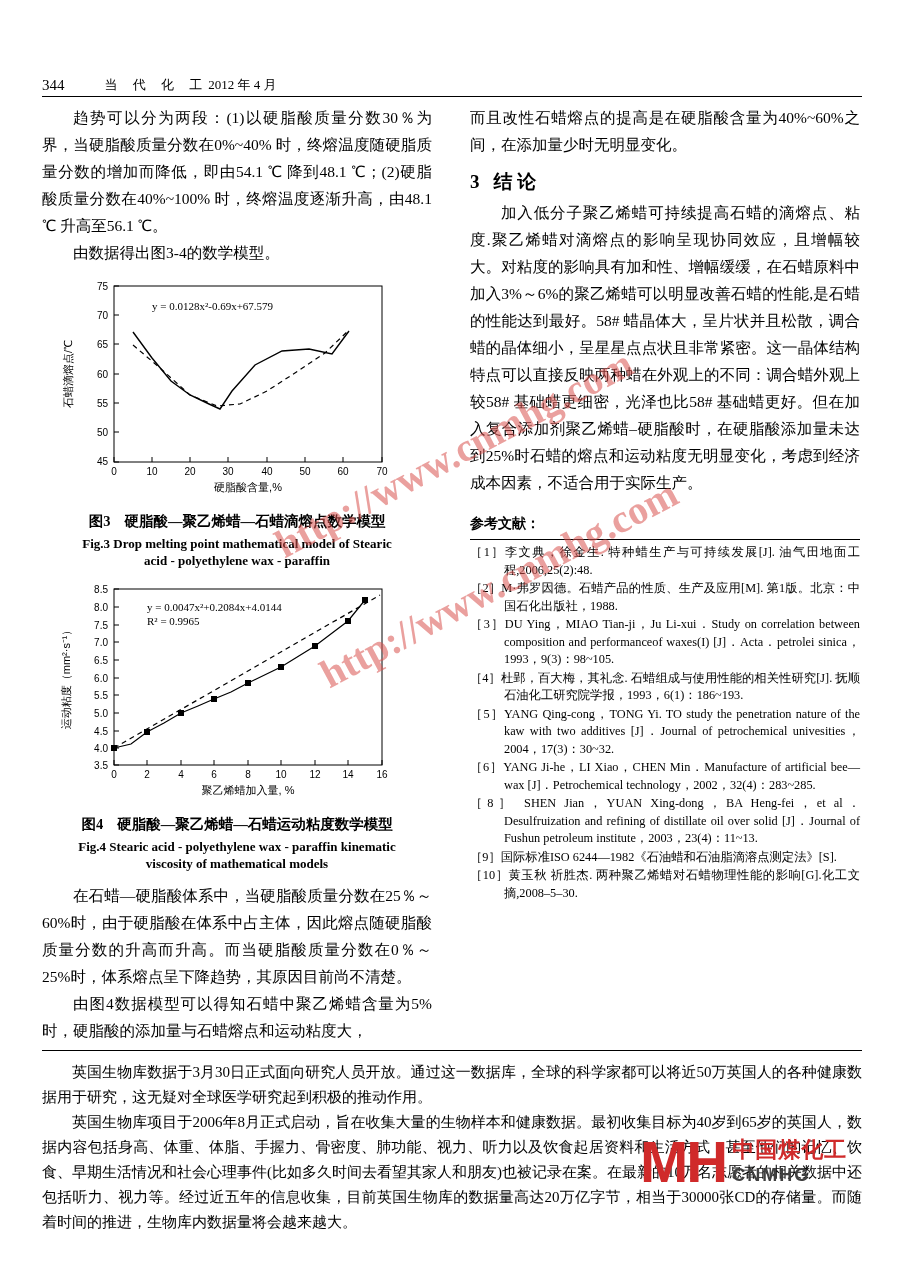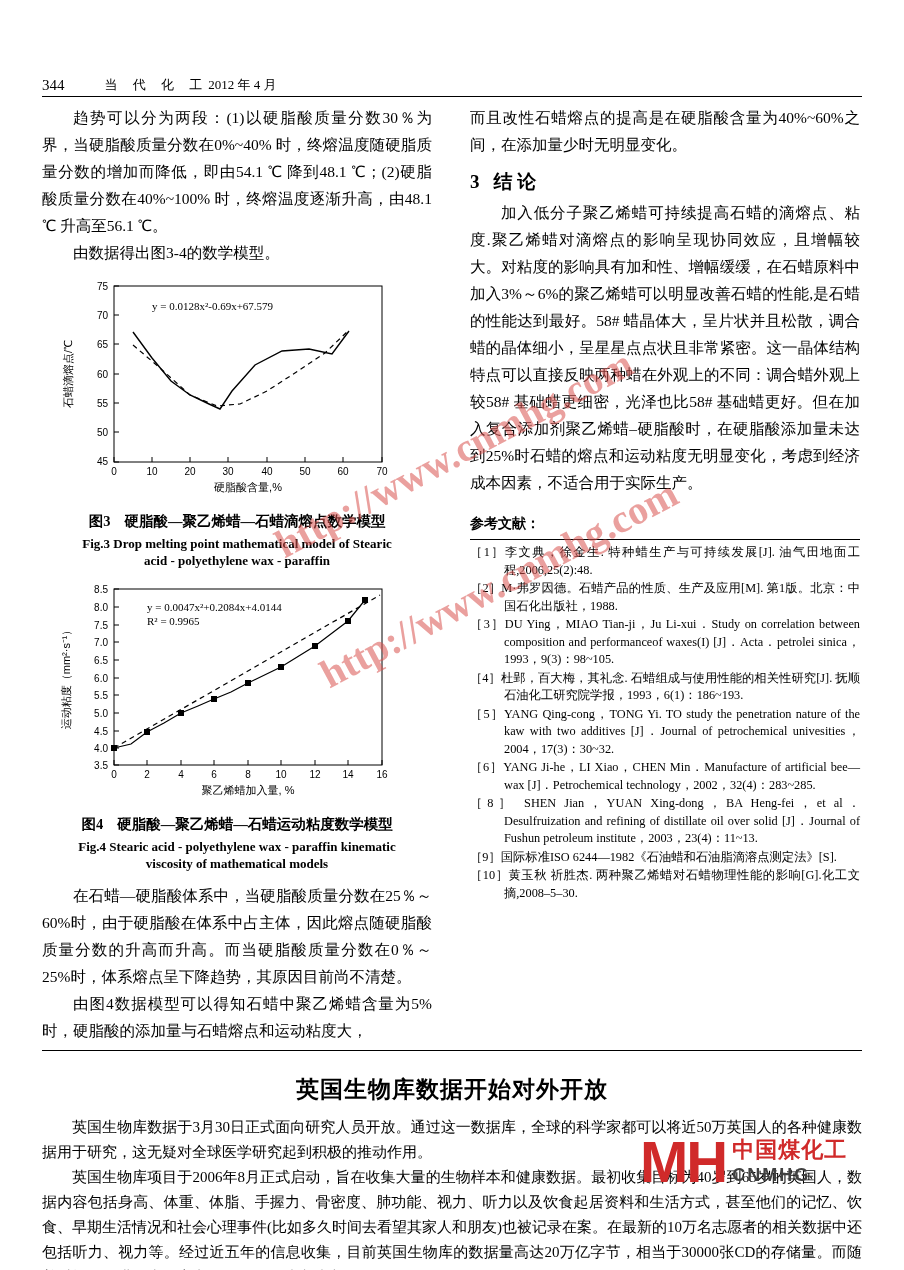--- a/index.html
+++ b/index.html
@@ -303,21 +303,20 @@
       <div class="ref">［9］国际标准ISO 6244—1982《石油蜡和石油脂滴溶点测定法》[S].</div>
       <div class="ref">［10］黄玉秋 祈胜杰. 两种聚乙烯蜡对石蜡物理性能的影响[G].化工文摘,2008–5–30.</div>
     </div>
   </div>
 
   <div class="wm">http://www.cnmhg.com</div>
   <div class="wm2">http://www.cnmhg.com</div>
 
   <div class="bottom-rule"></div>
   <div class="bottom">
-    <h2>英国生物库数据开始对外开放</h2>
     <p>英国生物库数据于3月30日正式面向研究人员开放。通过这一数据库，全球的科学家都可以将近50万英国人的各种健康数据用于研究，这无疑对全球医学研究起到积极的推动作用。</p>
     <p>英国生物库项目于2006年8月正式启动，旨在收集大量的生物样本和健康数据。最初收集目标为40岁到65岁的英国人，数据内容包括身高、体重、体脂、手握力、骨密度、肺功能、视力、听力以及饮食起居资料和生活方式，甚至他们的记忆、饮食、早期生活情况和社会心理事件(比如多久时间去看望其家人和朋友)也被记录在案。在最新的10万名志愿者的相关数据中还包括听力、视力等。经过近五年的信息收集，目前英国生物库的数据量高达20万亿字节，相当于30000张CD的存储量。而随着时间的推进，生物库内数据量将会越来越大。</p>
   </div>
 
   <div class="logo">
     <div class="mark">MH</div>
     <div class="txt">
       <div class="cn">中国煤化工</div>
       <div class="en">CNMHG</div>
     </div>

